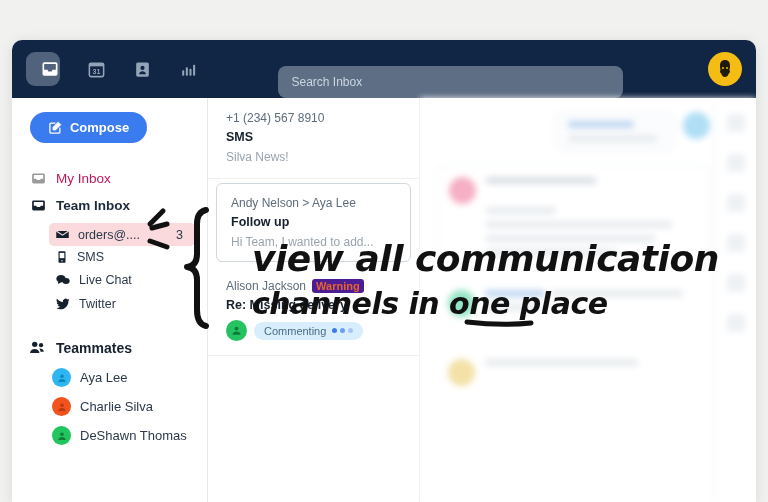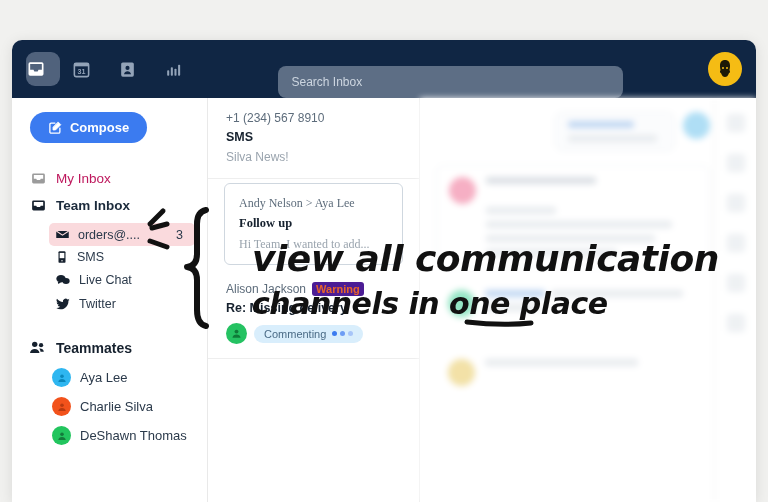--- a/index.html
+++ b/index.html
@@ -22,21 +22,21 @@
   }
 
   
   .topbar {
     position: relative; height: 58px; background: #102644;
     display: flex; align-items: center; padding: 0 14px;
   }
   .nav-icons { display: flex; align-items: center; gap: 12px; }
   .nav-btn {
     width: 34px; height: 34px; border-radius: 9px;
-    display: flex; align-items: center; justify-content: flex-start;
+    display: flex; align-items: center; justify-content: flex-end;
   }
   .nav-btn.active { background: #50627c; }
   .nav-btn svg { display:block; }
 
   .search-wrap { flex: 1; display: flex; justify-content: center; margin-top: 26px; }
   .search-box {
     width: 345px; height: 32px; border-radius: 8px;
     background: #5d6e85; display: flex; align-items: center;
     padding: 0 14px;
   }
@@ -103,21 +103,21 @@
   }
 
   
   .list-col { width: 212px; background: #fff; border-right: 1px solid #ececec; }
   .msg {
     padding: 13px 16px 14px 18px; border-bottom: 1px solid #eeeeee;
     background: #fff;
   }
   .msg.selected {
     border: 1px solid #cfd7df; border-radius: 6px;
-    margin: 4px 16px; padding: 12px 14px; font-family: Liberation Serif, serif;
+    margin: 4px 8px; padding: 12px 14px;
   }
   .msg .from { font-size: 12px; color: #5d6c7b; margin-bottom: 5px; }
   .msg .subject { font-size: 12.5px; font-weight: bold; color: #16212e; margin-bottom: 6px; }
   .msg .preview { font-size: 12px; color: #9aa4ae; white-space: nowrap; overflow: hidden; }
   .tag-warning {
     color: #e8632b; font-size: 11px; font-weight: bold;
     background: #4c1d95; border-radius: 3px; padding: 1px 4px;
   }
   .commenting {
     display: flex; align-items: center; gap: 7px; margin-top: 8px;

